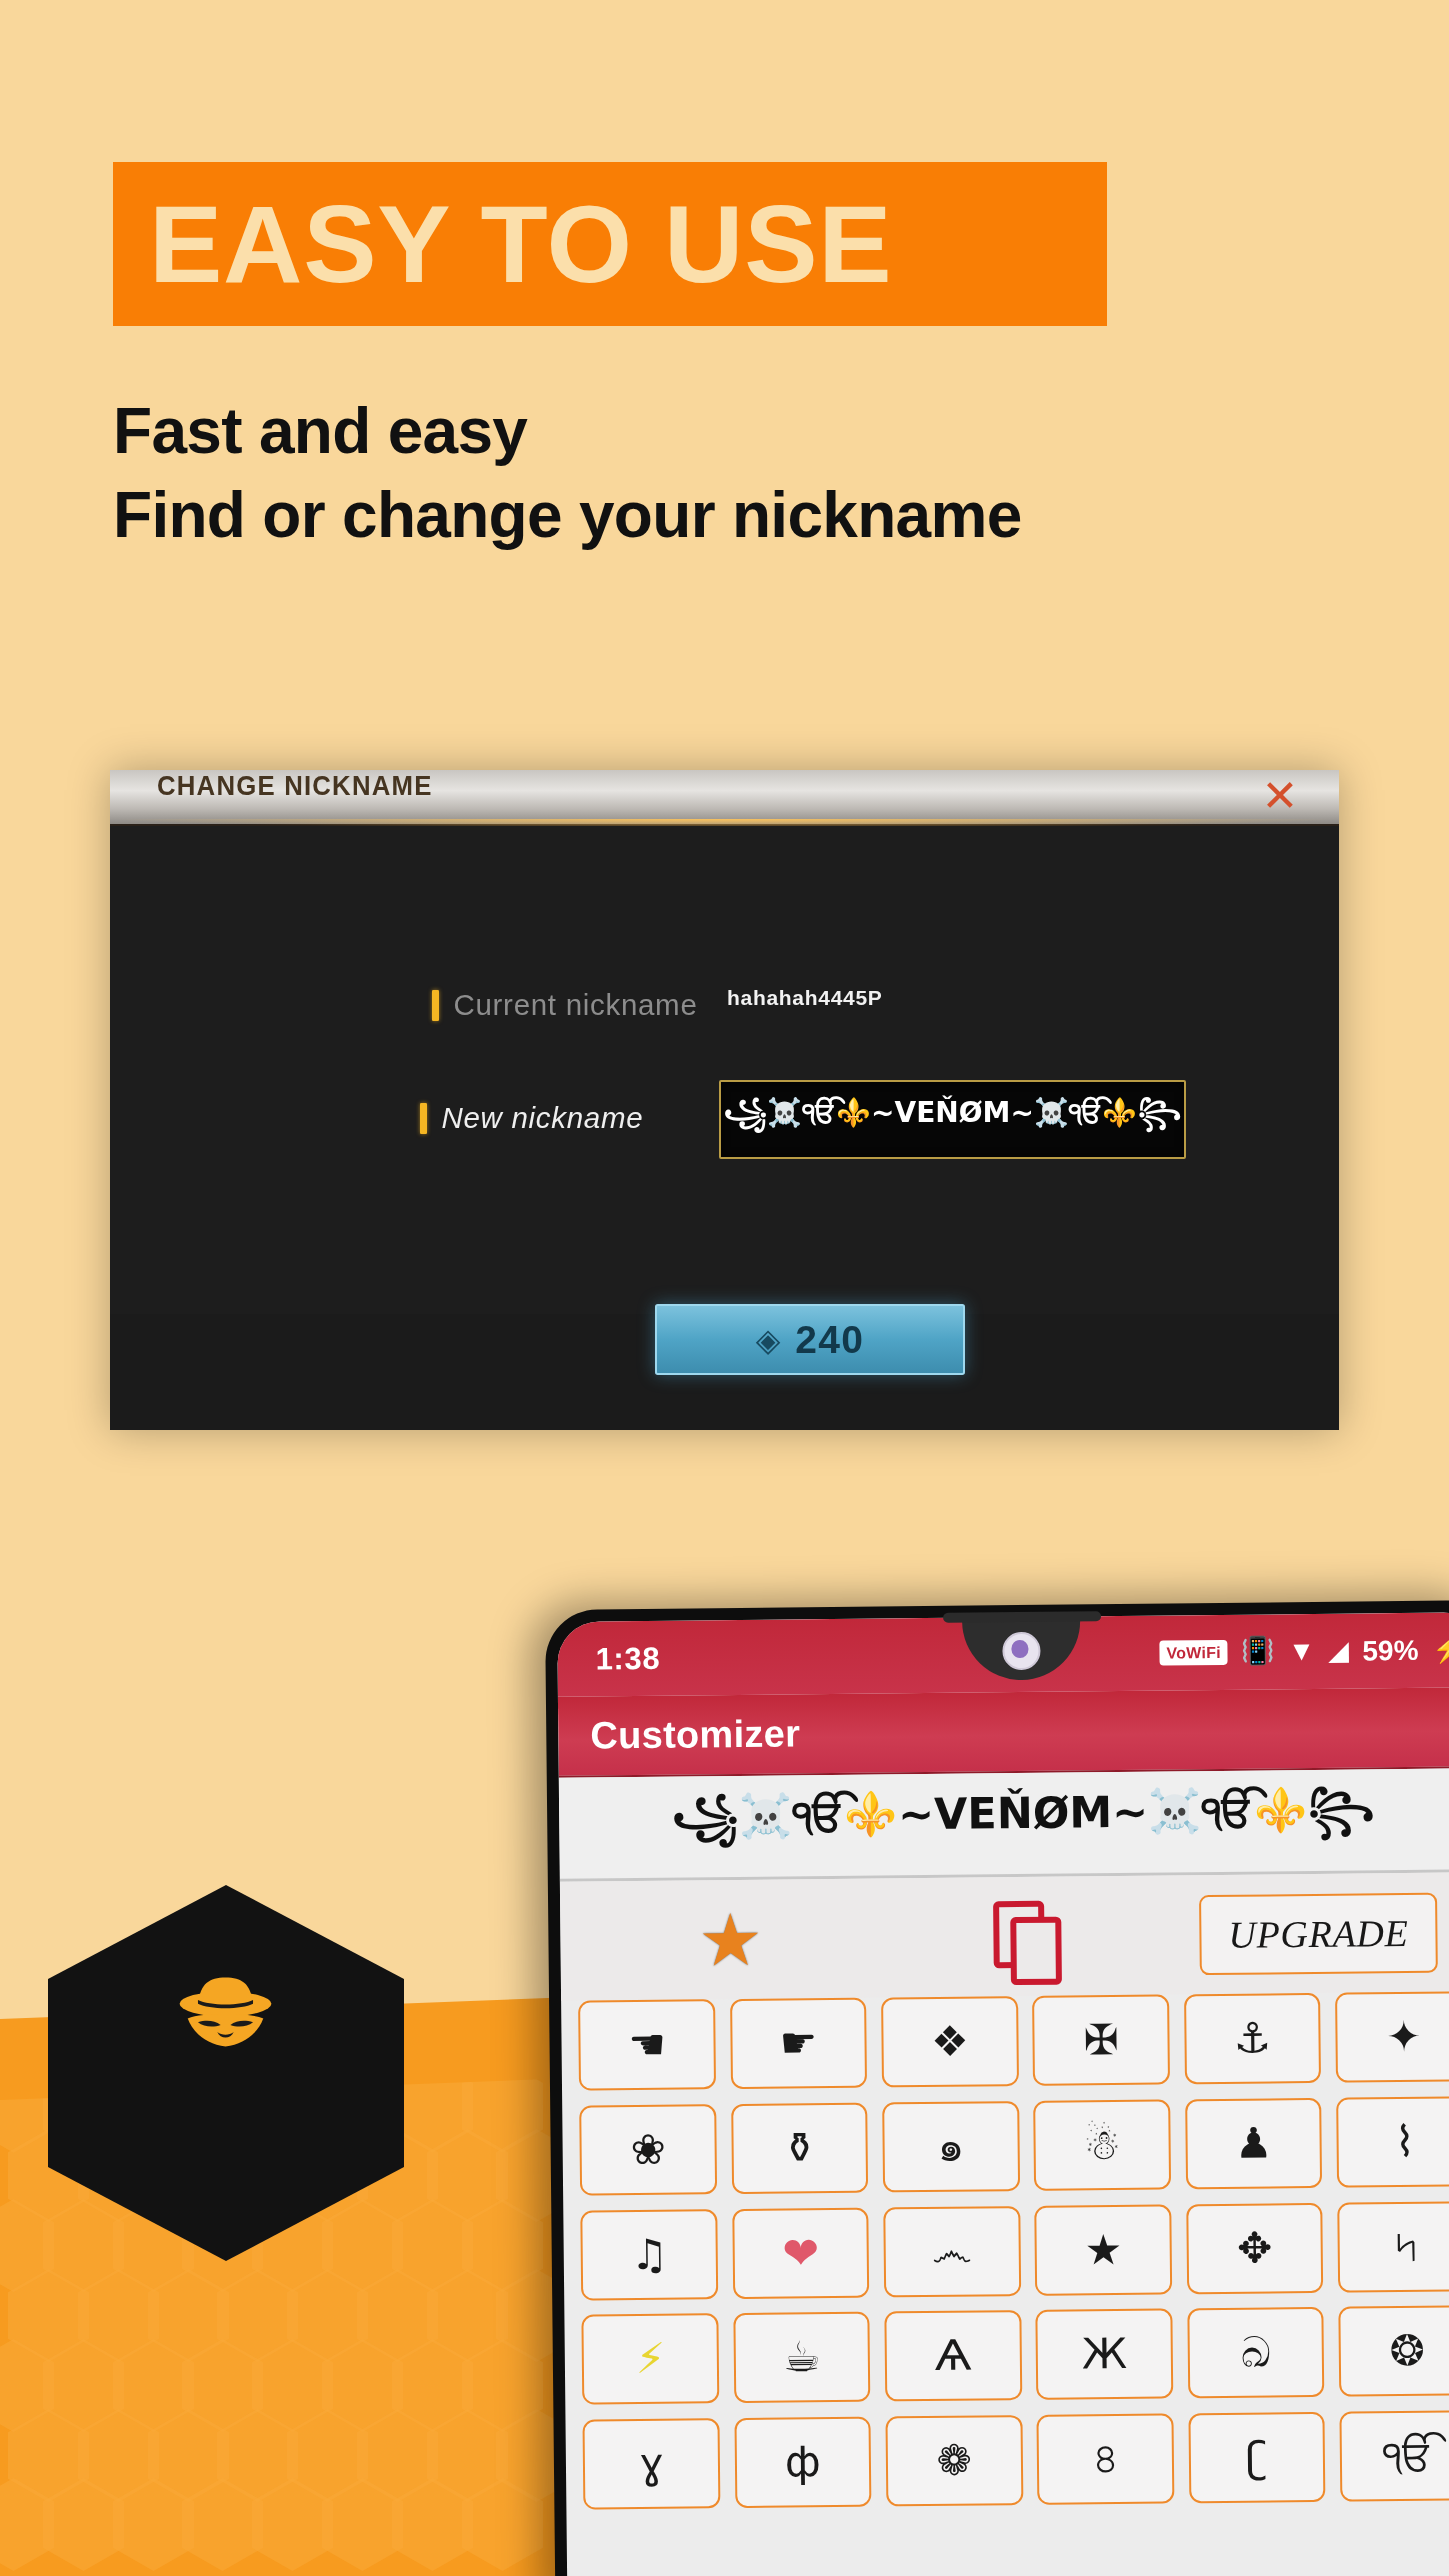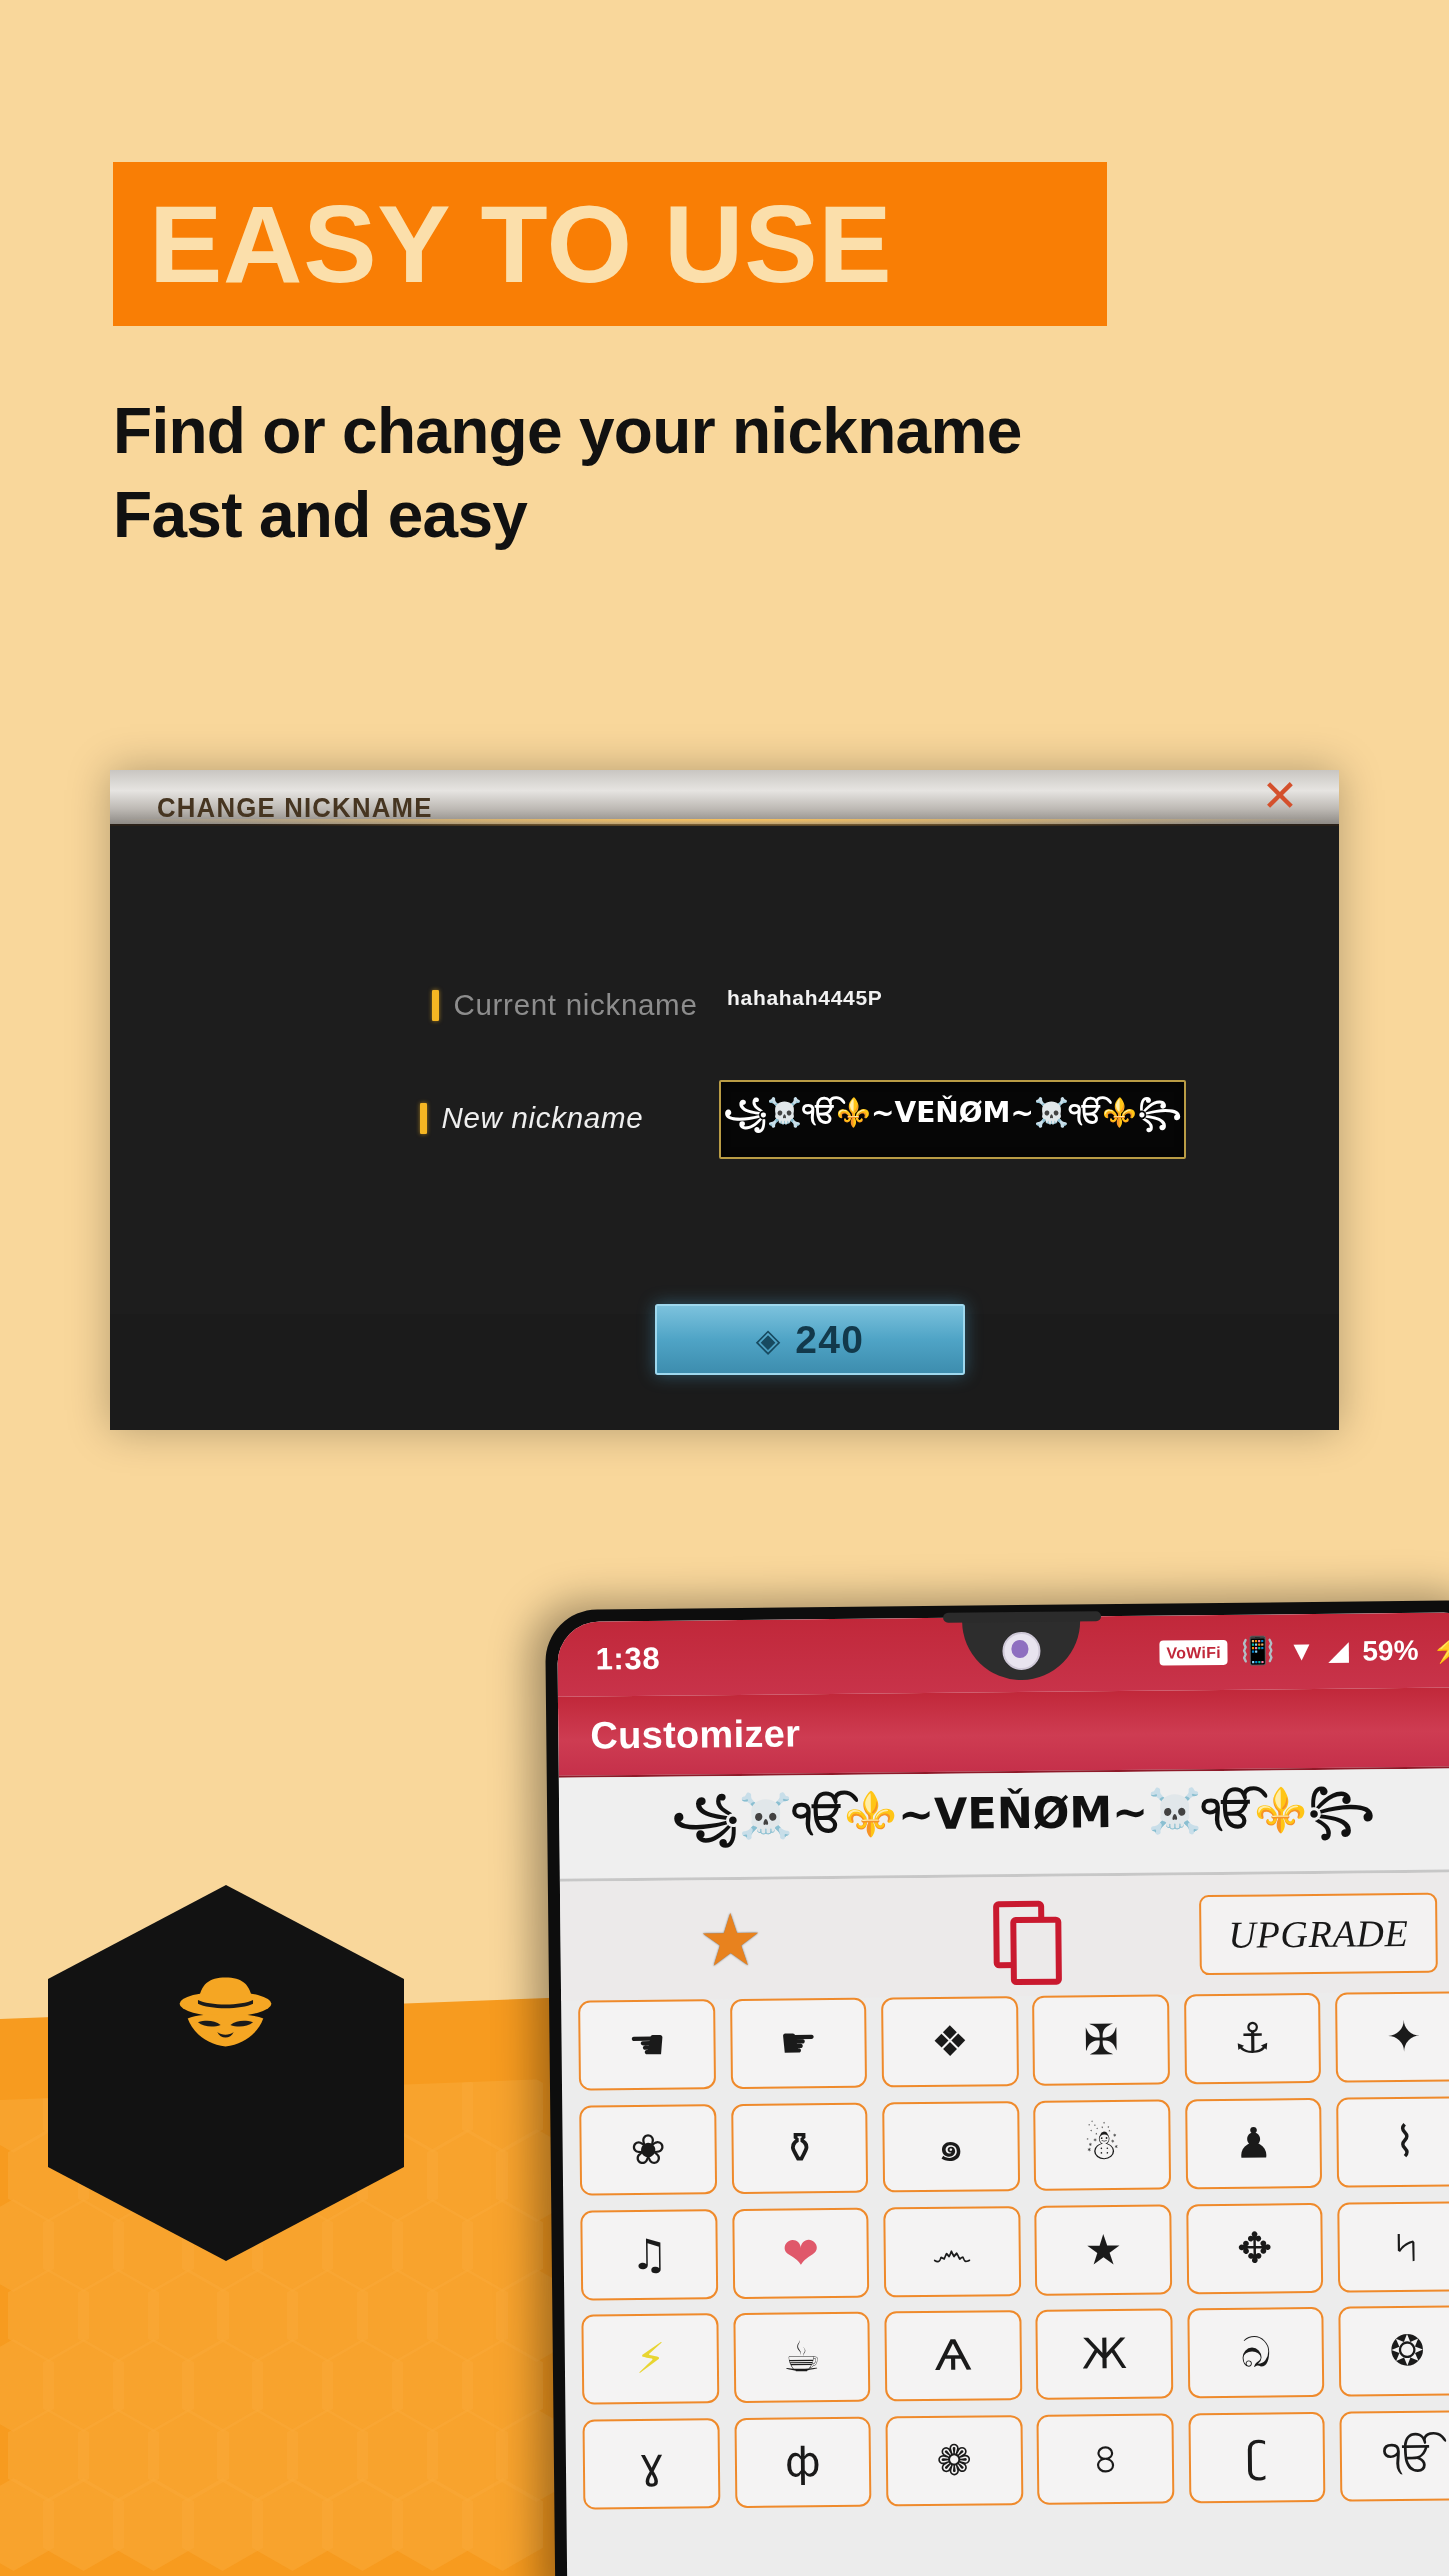--- a/index.html
+++ b/index.html
@@ -62,21 +62,21 @@
   .game-dialog{
     position:absolute;left:110px;top:770px;
     width:1229px;height:660px;
     background:#1b1b1b;
     box-shadow:0 0 40px rgba(0,0,0,.28);
   }
   .gd-titlebar{
     position:relative;
     height:54px;
     background:linear-gradient(to bottom,#c9c6c2 0%,#e6e4e1 38%,#bdb9b4 72%,#8e8a85 100%);
-    display:flex;align-items:flex-end;
+    display:flex;align-items:flex-start;
     border-bottom:2.7px solid #2a2119;
   }
   .gd-titlebar .glow{
     position:absolute;left:0;bottom:-4px;width:100%;height:9.4px;
     background:radial-gradient(ellipse at 50% 0%,rgba(255,196,90,.95),rgba(255,150,40,0) 70%);
   }
   .gd-title{
     margin-left:47px;
     color:#463521;
     font-size:28px;
@@ -334,22 +334,22 @@
     <div class="hex" style="left: 322px; top: 425px;"></div>
     <div class="hex" style="left: 392px; top: 425px;"></div>
     <div class="hex" style="left: 462px; top: 425px;"></div>
   </div>
 <div class="slant"></div>
 
 <div class="headline-band">
   <div class="h1">EASY TO USE</div>
 </div>
 <div class="subtitle">
+  <div>Fast and easy</div>
   <div>Find or change your nickname</div>
-  <div>Fast and easy</div>
 </div>
 
 <div class="game-dialog">
   <div class="gd-titlebar">
     <div class="gd-title">CHANGE NICKNAME</div>
     <div class="gd-close">✕</div>
     <div class="glow"></div>
   </div>
   <div class="gd-body">
 

